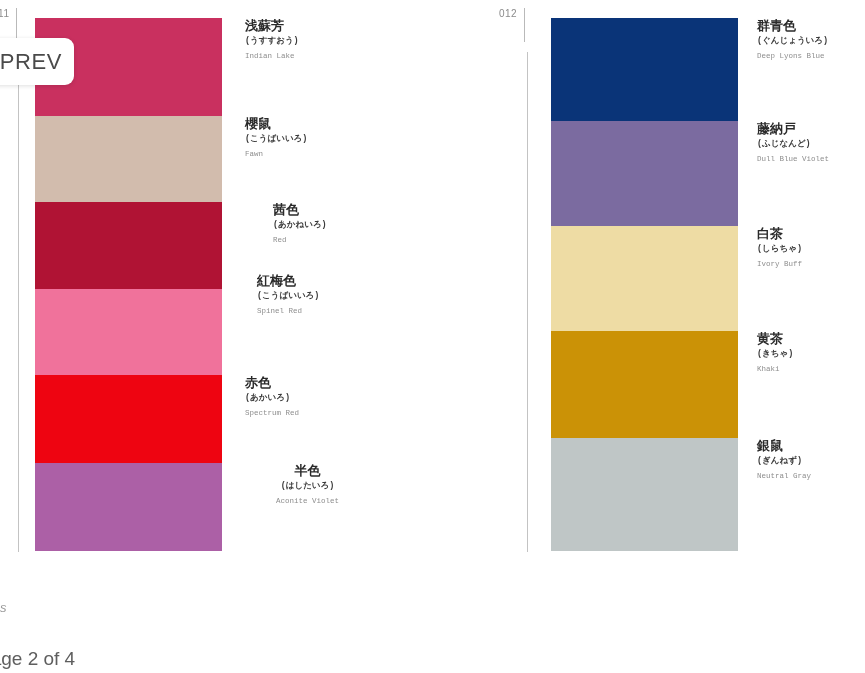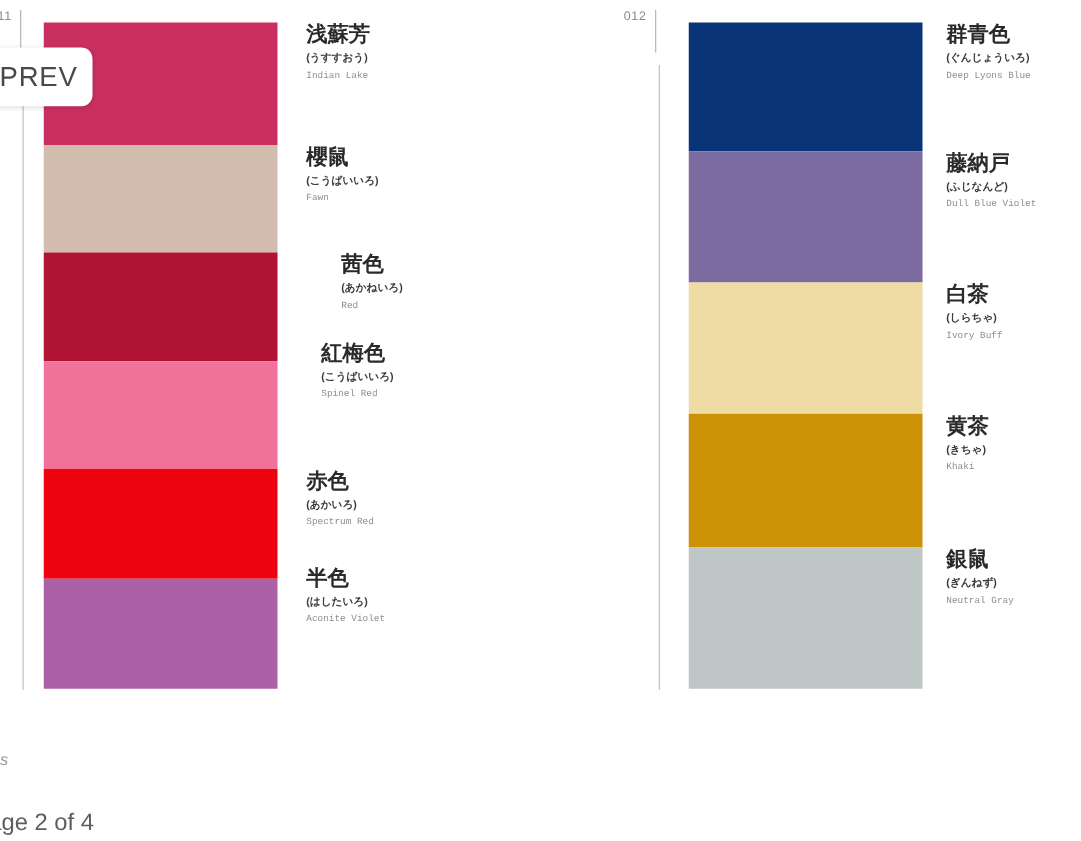--- a/index.html
+++ b/index.html
@@ -90,28 +90,28 @@
   .captions-left  { left: 245px; }
   .captions-right { left: 763px; }
 
   .caption {
     position: absolute;
     left: 0;
     width: 125px;
   }
   .cap-jp {
     font-family: "DejaVu Sans", sans-serif;
-    font-size: 17px;
+    font-size: 13px;
     font-weight: bold;
     color: #2a2a2a;
     line-height: 1.25;
     white-space: nowrap;
   }
   .cap-kana {
-    font-family: Liberation Sans, sans-serif;
+    font-family: Liberation Mono, monospace;
     font-size: 8.5px;
     font-weight: bold;
     color: #3a3a3a;
     line-height: 1.35;
     margin-top: 2px;
     white-space: nowrap;
   }
   .cap-en {
     font-family: Liberation Mono, monospace;
     font-size: 7.5px;
@@ -214,21 +214,21 @@
           <div class="caption" style="top: 255px; margin-left: 12px;">
             <div class="cap-jp">紅梅色</div>
             <div class="cap-kana">(こうばいいろ)</div>
             <div class="cap-en">Spinel Red</div>
           </div>
           <div class="caption" style="top: 357px;">
             <div class="cap-jp">赤色</div>
             <div class="cap-kana">(あかいろ)</div>
             <div class="cap-en">Spectrum Red</div>
           </div>
-          <div class="caption" style="top: 435px;">
+          <div class="caption" style="top: 445px; text-align: center;">
             <div class="cap-jp">半色</div>
             <div class="cap-kana">(はしたいろ)</div>
             <div class="cap-en">Aconite Violet</div>
           </div>
         </div>
     </div>
 
     <div class="page page-right">
       <div class="folio folio-right">
         <span>012</span>

